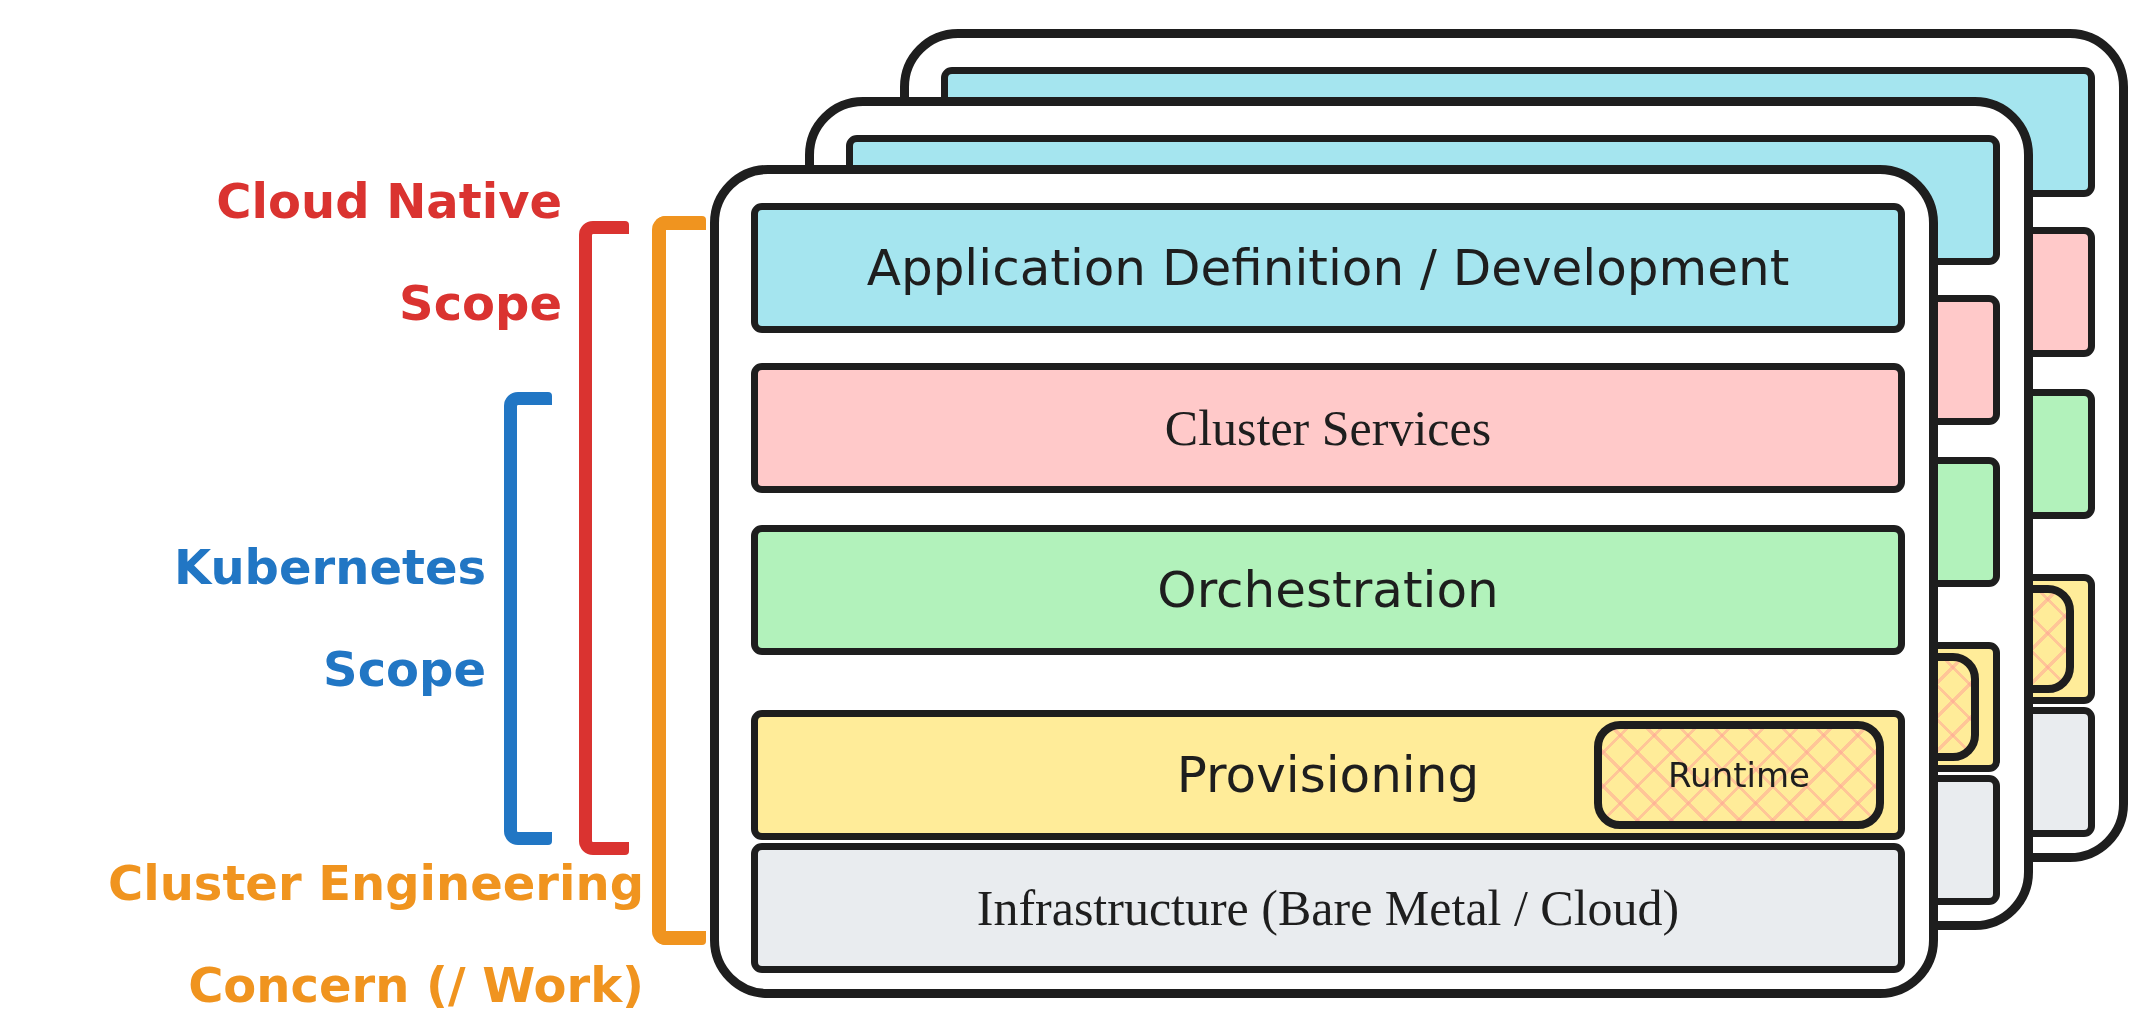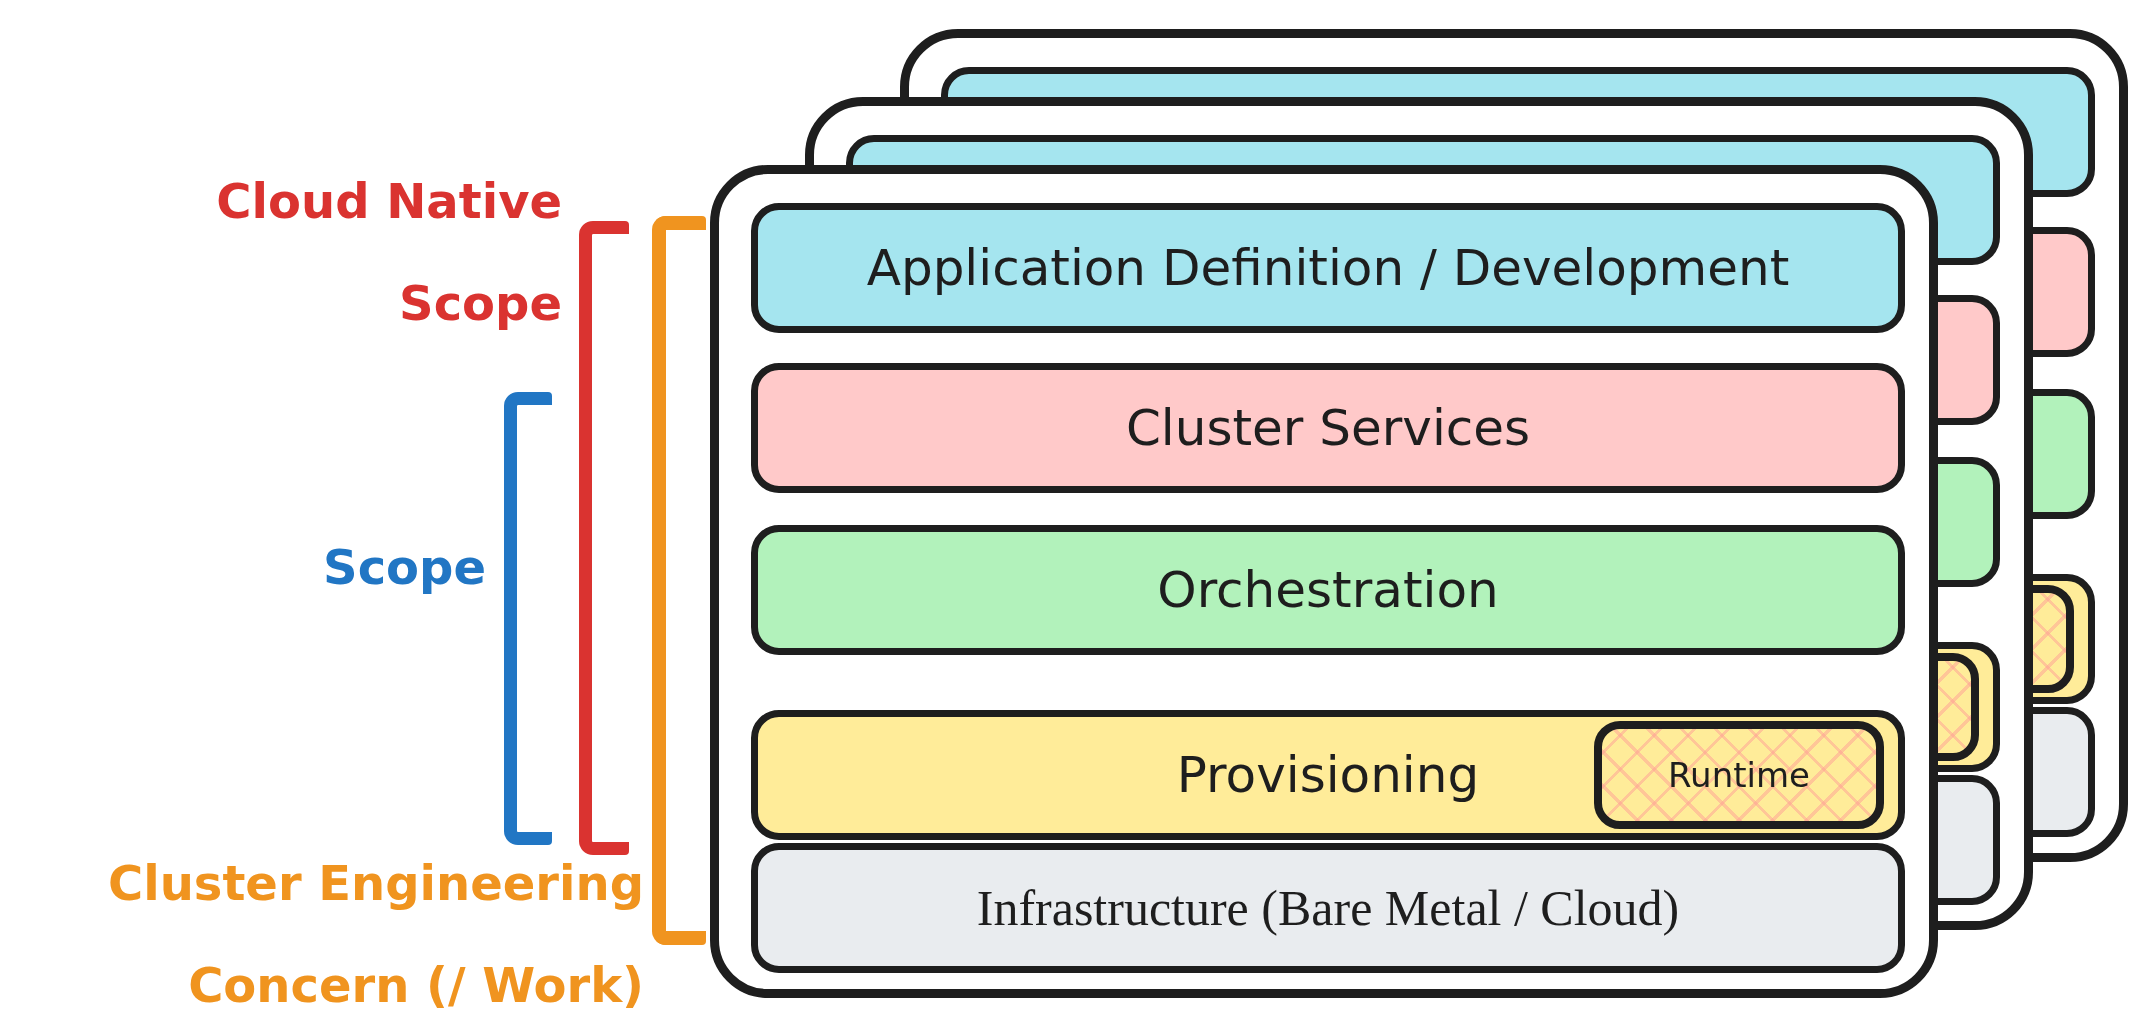--- a/index.html
+++ b/index.html
@@ -20,29 +20,29 @@
     border-radius:58px;
     box-sizing:border-box;
   }
   .card-back  {left:900px;top:29px;}
   .card-mid   {left:805px;top:97px;}
   .card-front {left:710px;top:165px;}
   .layer-row{
     position:absolute;
     left:32px;width:1154px;height:130px;
     border:7px solid #1e1e1e;
-    border-radius:28px;
+    border-radius:11px;
     box-sizing:border-box;
     display:flex;align-items:center;justify-content:center;
     font-size:50px;
     white-space:nowrap;
     color:#1e1e1e;
   }
   .row-0{top:29px;}
-  .row-1{top:189px;}
+  .row-1{top:189px;font-family:Liberation Serif, serif;}
   .row-2{top:351px;}
   .row-3{top:536px;}
   .row-4{top:669px;font-family:Liberation Serif, serif;}
   
   .runtime-badge{
     position:absolute;
     right:14px;top:4px;height:108px;width:290px;
     border:8px solid #1e1e1e;
     border-radius:26px;
     box-sizing:border-box;
@@ -95,20 +95,21 @@
 
   <div class="bracket bracket-orange" style="border-color: rgb(240, 148, 31);"></div>
   <div class="bracket bracket-red" style="border-color: rgb(218, 51, 48);"></div>
   <div class="bracket bracket-blue" style="border-color: rgb(33, 118, 196);"></div>
 
   <div class="side-label label-cloud-native" style="color: rgb(218, 51, 48);">
     <div>Cloud Native</div>
     <div>Scope</div>
   </div>
   <div class="side-label label-kubernetes" style="color: rgb(33, 118, 196);">
+    <div>Kubernetes</div>
     <div>Scope</div>
   </div>
   <div class="side-label label-platform" style="color: rgb(240, 148, 31);">
     <div>Cluster Engineering</div>
     <div>Concern (/ Work)</div>
   </div>
 
   <div class="card card-back">
     <div class="layer-row row-0" style="background-color: rgb(165, 229, 239);">
         <span>Application Definition / Development</span>

